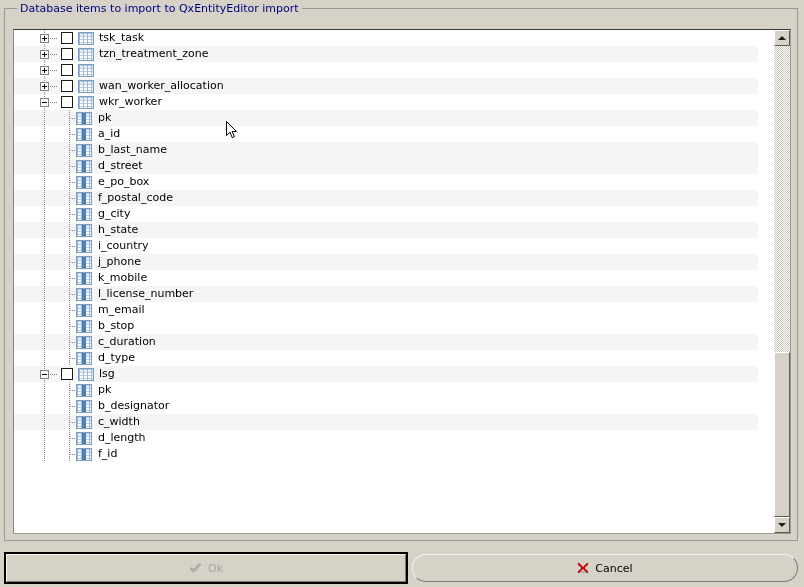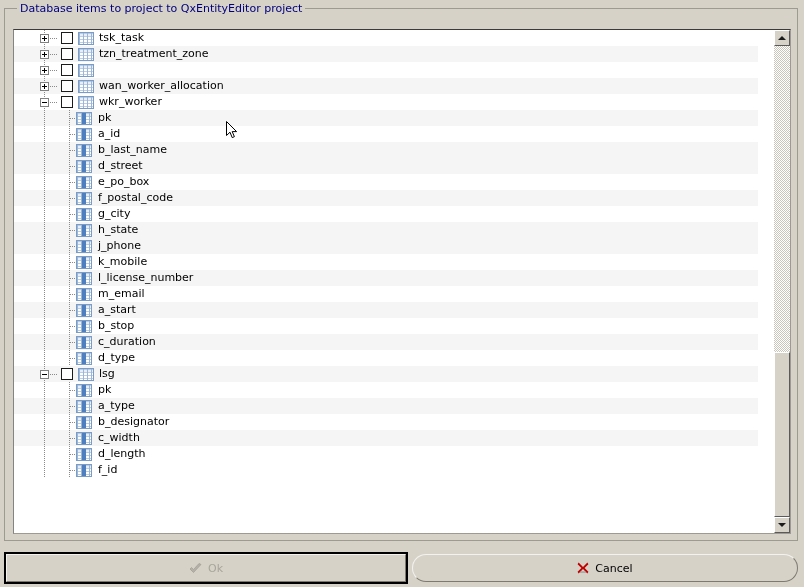--- a/index.html
+++ b/index.html
@@ -257,21 +257,21 @@
     width: 12px; height: 19px;
     pointer-events: none;
   }
 </style>
 </head>
 <body>
 
 <div id="root">
 
   <div class="groupbox">
-    <div class="groupbox-title">Database items to project to QxEntityEditor project</div>
+    <div class="groupbox-title">Database items to import to QxEntityEditor import</div>
 
     <div class="tree-frame">
       <div class="tree-viewport">
         <div class="tree-rows" id="tree-rows">
             <div class="row parent">
               <div class="vline trunk"></div>
               <div class="expander plus"></div>
               <div class="hstub" style="left: 36px;"></div>
               <div class="cbox"></div>
               <div class="icon icon-table"></div>
@@ -357,20 +357,27 @@
               <div class="icon icon-column"></div>
               <div class="label">g_city</div>
             </div>
             <div class="row child alt">
               <div class="vline trunk"></div>
               <div class="vline branch"></div>
               <div class="hstub" style="left: 56px;"></div>
               <div class="icon icon-column"></div>
               <div class="label">h_state</div>
             </div>
+            <div class="row child">
+              <div class="vline trunk"></div>
+              <div class="vline branch"></div>
+              <div class="hstub" style="left: 56px;"></div>
+              <div class="icon icon-column"></div>
+              <div class="label">i_country</div>
+            </div>
             <div class="row child alt">
               <div class="vline trunk"></div>
               <div class="vline branch"></div>
               <div class="hstub" style="left: 56px;"></div>
               <div class="icon icon-column"></div>
               <div class="label">j_phone</div>
             </div>
             <div class="row child">
               <div class="vline trunk"></div>
               <div class="vline branch"></div>
@@ -384,27 +391,20 @@
               <div class="hstub" style="left: 56px;"></div>
               <div class="icon icon-column"></div>
               <div class="label">l_license_number</div>
             </div>
             <div class="row child">
               <div class="vline trunk"></div>
               <div class="vline branch"></div>
               <div class="hstub" style="left: 56px;"></div>
               <div class="icon icon-column"></div>
               <div class="label">m_email</div>
-            </div>
-            <div class="row child alt">
-              <div class="vline trunk"></div>
-              <div class="vline branch"></div>
-              <div class="hstub" style="left: 56px;"></div>
-              <div class="icon icon-column"></div>
-              <div class="label">a_start</div>
             </div>
             <div class="row child">
               <div class="vline trunk"></div>
               <div class="vline branch"></div>
               <div class="hstub" style="left: 56px;"></div>
               <div class="icon icon-column"></div>
               <div class="label">b_stop</div>
             </div>
             <div class="row child alt">
               <div class="vline trunk"></div>
@@ -427,27 +427,20 @@
               <div class="cbox"></div>
               <div class="icon icon-table"></div>
               <div class="label">lsg</div>
             </div>
             <div class="row child">
               <div class="vline trunk"></div>
               <div class="vline branch"></div>
               <div class="hstub" style="left: 56px;"></div>
               <div class="icon icon-column"></div>
               <div class="label">pk</div>
-            </div>
-            <div class="row child alt">
-              <div class="vline trunk"></div>
-              <div class="vline branch"></div>
-              <div class="hstub" style="left: 56px;"></div>
-              <div class="icon icon-column"></div>
-              <div class="label">a_type</div>
             </div>
             <div class="row child">
               <div class="vline trunk"></div>
               <div class="vline branch"></div>
               <div class="hstub" style="left: 56px;"></div>
               <div class="icon icon-column"></div>
               <div class="label">b_designator</div>
             </div>
             <div class="row child alt">
               <div class="vline trunk"></div>

